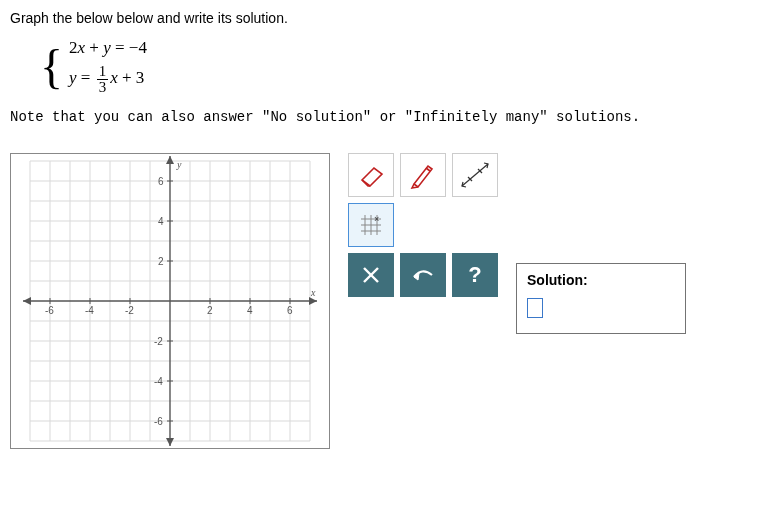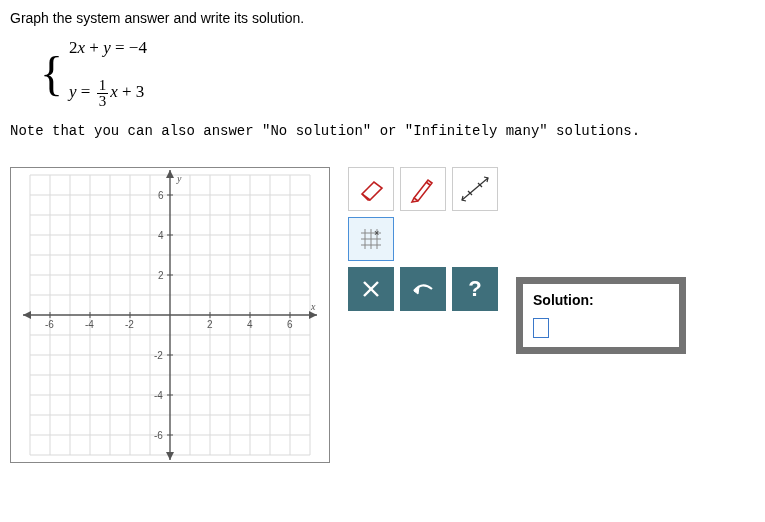--- a/index.html
+++ b/index.html
@@ -20,21 +20,21 @@
     font-size: 17px;
     display: flex;
     align-items: center;
   }
   .brace {
     font-size: 48px;
     line-height: 48px;
     margin-right: 6px;
     font-weight: 100;
   }
-  .eqs { display: flex; flex-direction: column; gap: 20px; }
+  .eqs { display: flex; flex-direction: column; gap: 6px; }
   .eq { font-style: italic; white-space: nowrap; }
   .upright { font-style: normal; }
   .frac {
     display: inline-flex;
     flex-direction: column;
     align-items: center;
     vertical-align: middle;
     font-style: normal;
     font-size: 15px;
     line-height: 1;
@@ -87,37 +87,37 @@
     border: 1px solid #4a90d9;
   }
   .tool-btn.action {
     background: #3f6f7b;
     border: 1px solid #3f6f7b;
     color: #fff;
   }
   .tool-btn.action svg { stroke: #fff; }
   .tool-btn.help { color: #fff; font-size: 22px; font-weight: bold; }
   .solution-box {
-    border: 7px solid #737373;
+    border: 1px solid #737373;
     width: 170px;
-    padding: 8px 10px 6px 10px;
+    padding: 8px 10px 12px 10px;
     margin-top: 110px;
   }
   .solution-box .lbl { font-weight: bold; margin-bottom: 10px; display: block; }
   .ans-field {
     width: 16px;
     height: 20px;
     border: 1px solid #3a78c9;
     display: inline-block;
   }
 </style>
 </head>
 <body>
 
-<div class="prompt">Graph the system answer and write its solution.</div>
+<div class="prompt">Graph the below below and write its solution.</div>
 
 <div class="system">
   <span class="brace">{</span>
   <div class="eqs">
     <div class="eq">
       <span class="upright">2</span><span>x</span> <span class="upright">+</span> <span>y</span> <span class="upright">=</span> <span class="upright">−4</span>
     </div>
     <div class="eq">
       <span>y</span> <span class="upright">=</span>
       <span class="frac">

